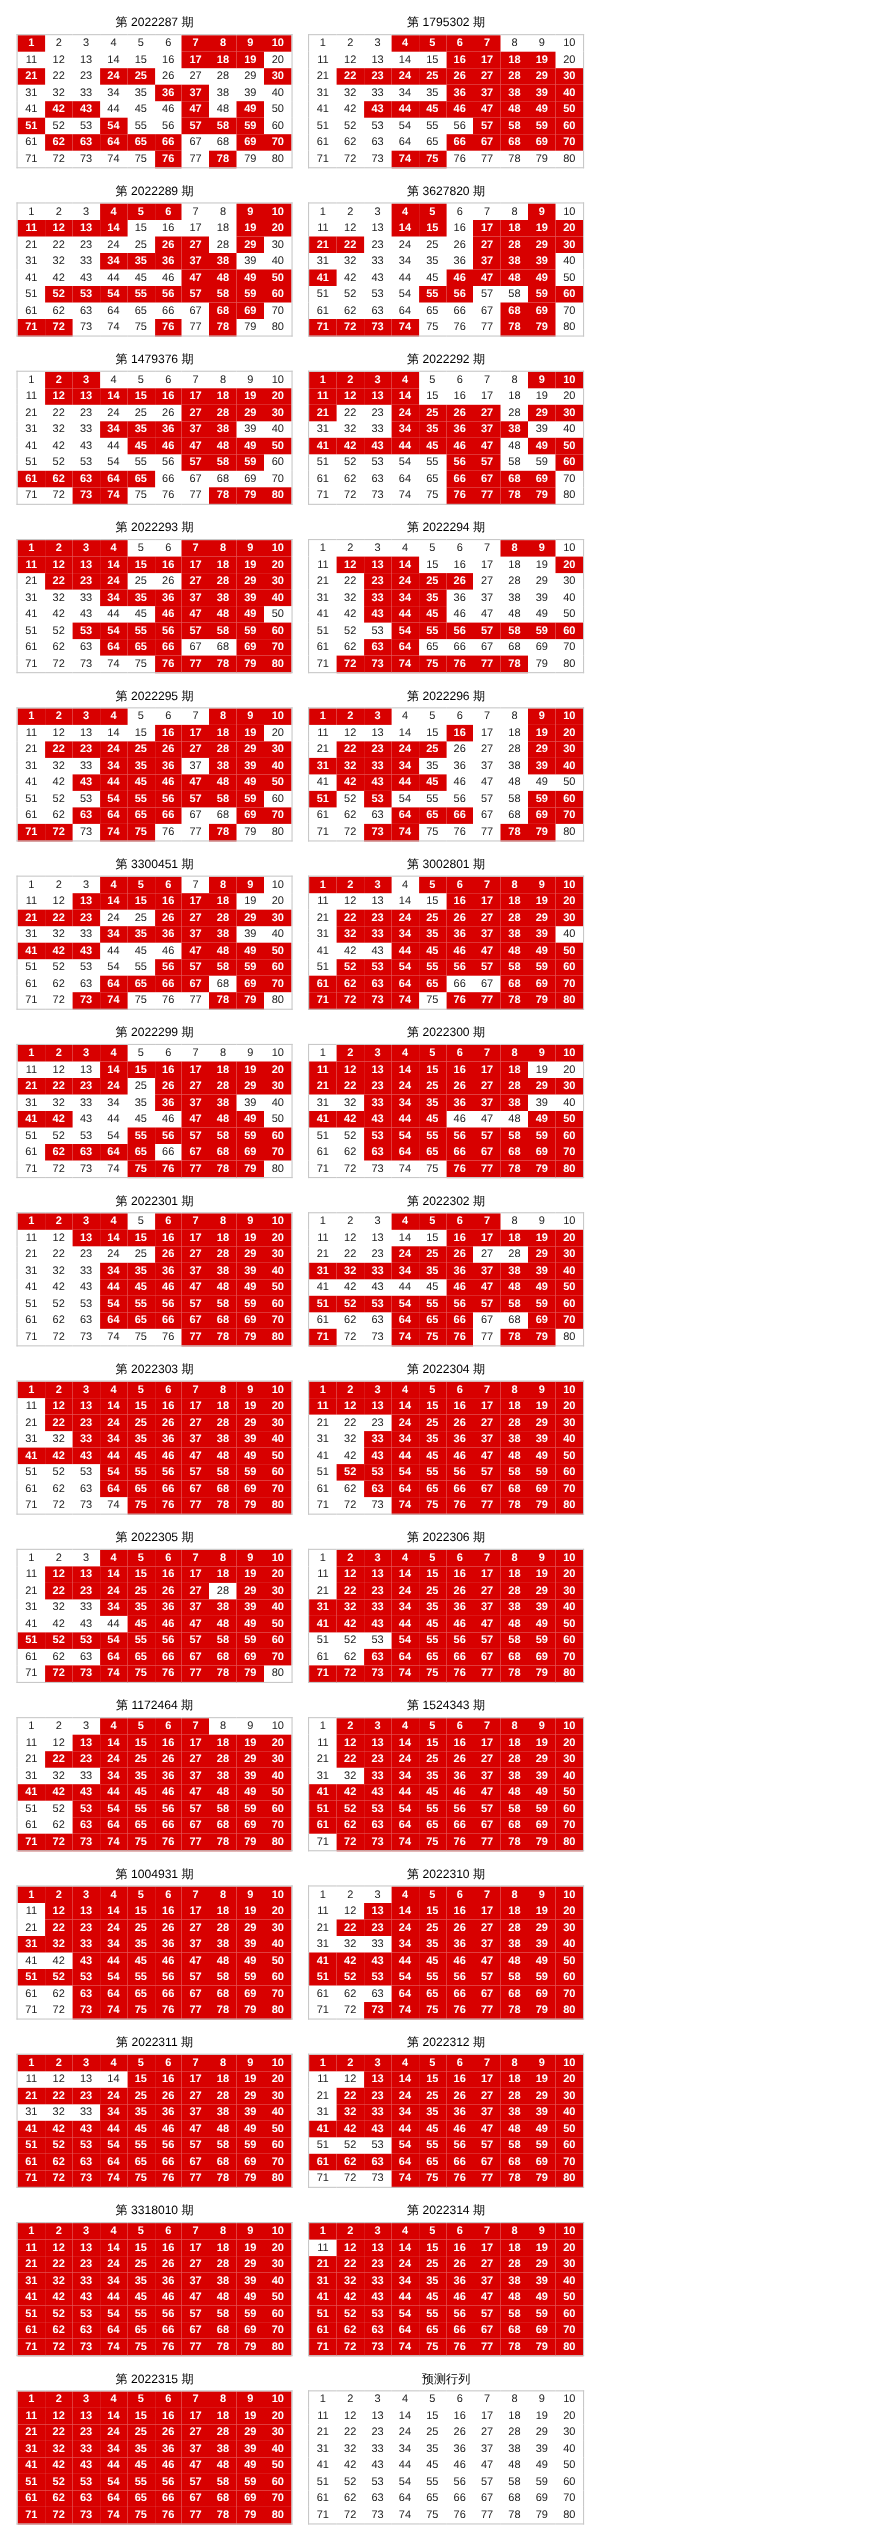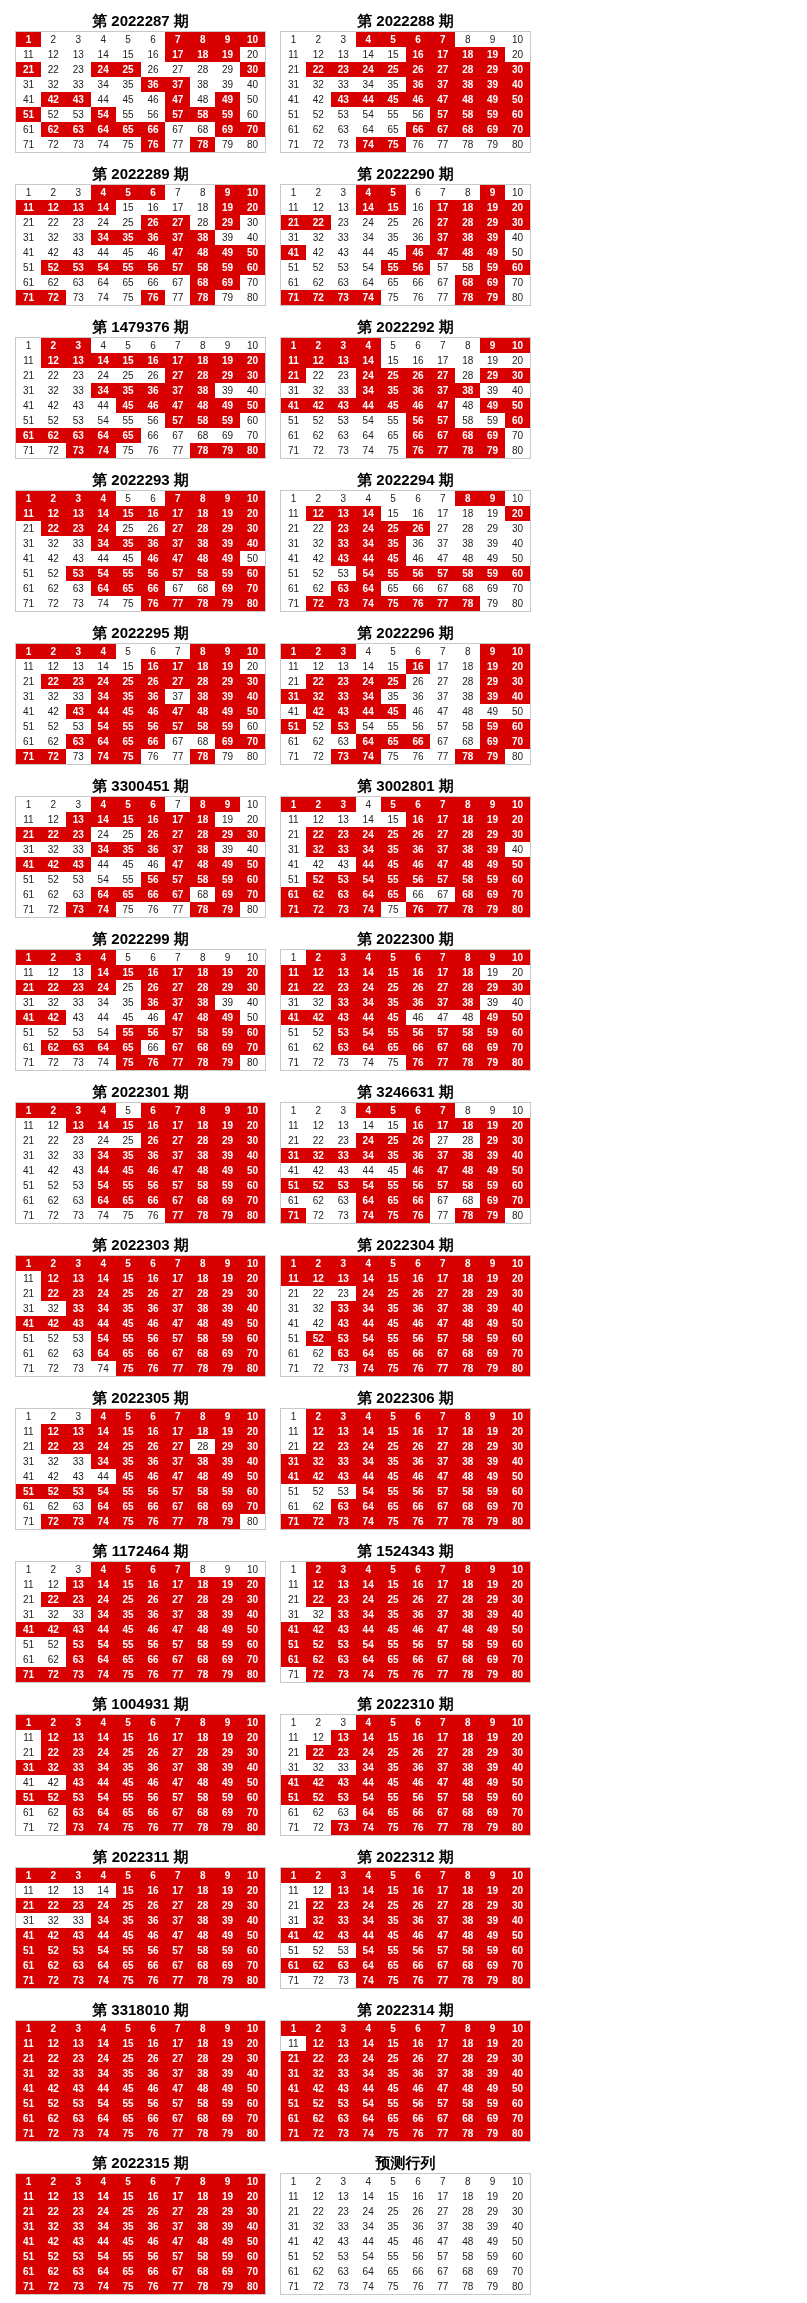--- a/index.html
+++ b/index.html
@@ -19,27 +19,26 @@
   }
   .panel{
     width:265px;
     box-sizing:border-box;
     padding:0 6px 14px 6px;
     display:flex;
     flex-direction:column;
     align-items:center;
   }
   .panel-title{
-    font-size:15px;
+    font-size:11px;
     line-height:14px;
     color:#000;
     margin-bottom:3px;
     white-space:nowrap;
     letter-spacing:0px;
-    font-weight:bold;
   }
   table.board{
     border-collapse:collapse;
     border:1px solid #c8c8c8;
     table-layout:fixed;
     width:249px;
   }
   table.board td{
     width:24.9px;
     height:15px;
@@ -161,21 +160,21 @@
               <td class="hit">76</td>
               <td>77</td>
               <td class="hit">78</td>
               <td>79</td>
               <td>80</td>
             </tr>
           </tbody>
         </table>
       </div>
       <div class="panel">
-        <div class="panel-title">第 2022288 期</div>
+        <div class="panel-title">第 1795302 期</div>
         <table class="board">
           <tbody>
             <tr>
               <td>1</td>
               <td>2</td>
               <td>3</td>
               <td class="hit">4</td>
               <td class="hit">5</td>
               <td class="hit">6</td>
               <td class="hit">7</td>
@@ -367,21 +366,21 @@
               <td class="hit">76</td>
               <td>77</td>
               <td class="hit">78</td>
               <td>79</td>
               <td>80</td>
             </tr>
           </tbody>
         </table>
       </div>
       <div class="panel">
-        <div class="panel-title">第 2022290 期</div>
+        <div class="panel-title">第 3627820 期</div>
         <table class="board">
           <tbody>
             <tr>
               <td>1</td>
               <td>2</td>
               <td>3</td>
               <td class="hit">4</td>
               <td class="hit">5</td>
               <td>6</td>
               <td>7</td>
@@ -1603,21 +1602,21 @@
               <td>76</td>
               <td class="hit">77</td>
               <td class="hit">78</td>
               <td class="hit">79</td>
               <td class="hit">80</td>
             </tr>
           </tbody>
         </table>
       </div>
       <div class="panel">
-        <div class="panel-title">第 3246631 期</div>
+        <div class="panel-title">第 2022302 期</div>
         <table class="board">
           <tbody>
             <tr>
               <td>1</td>
               <td>2</td>
               <td>3</td>
               <td class="hit">4</td>
               <td class="hit">5</td>
               <td class="hit">6</td>
               <td class="hit">7</td>

